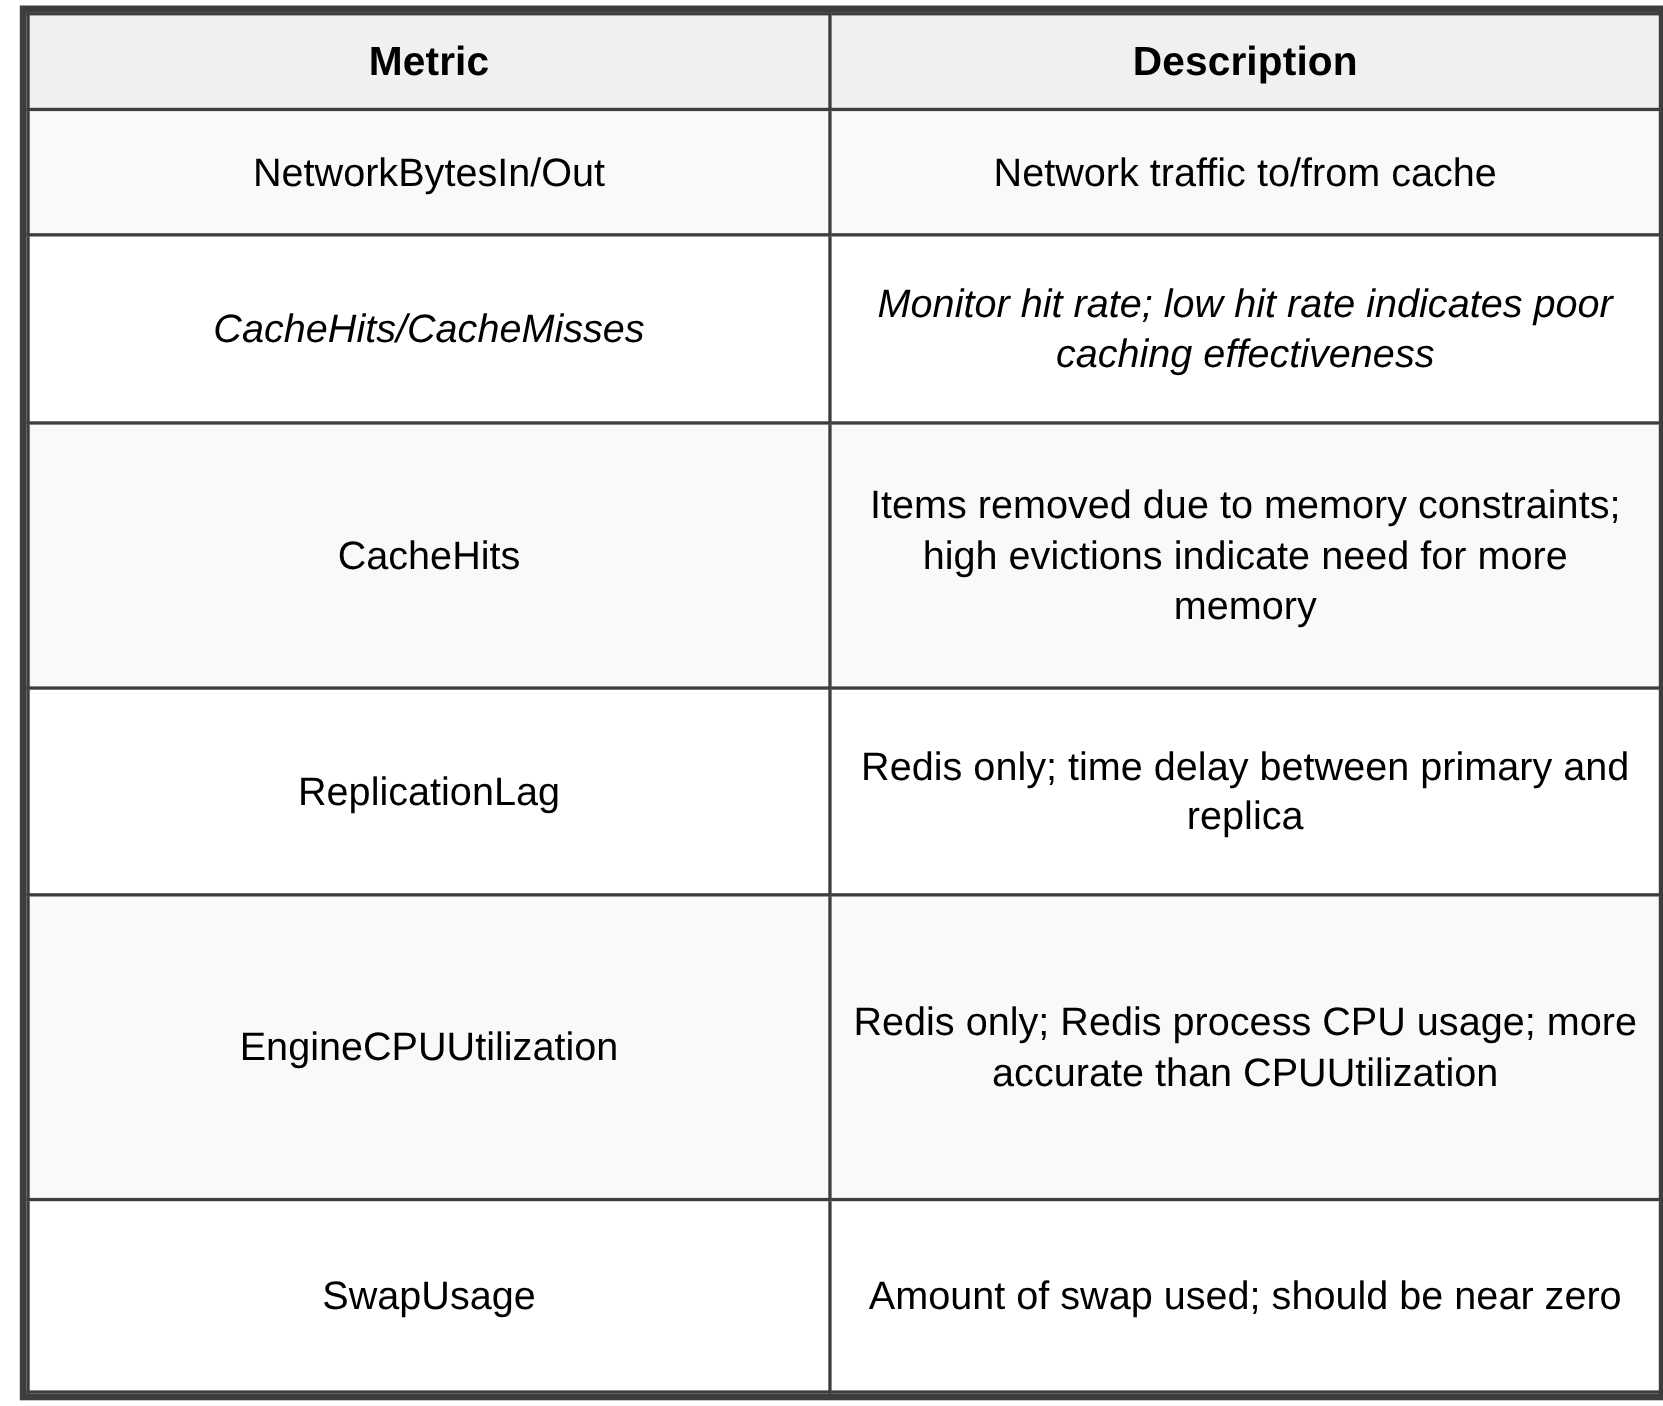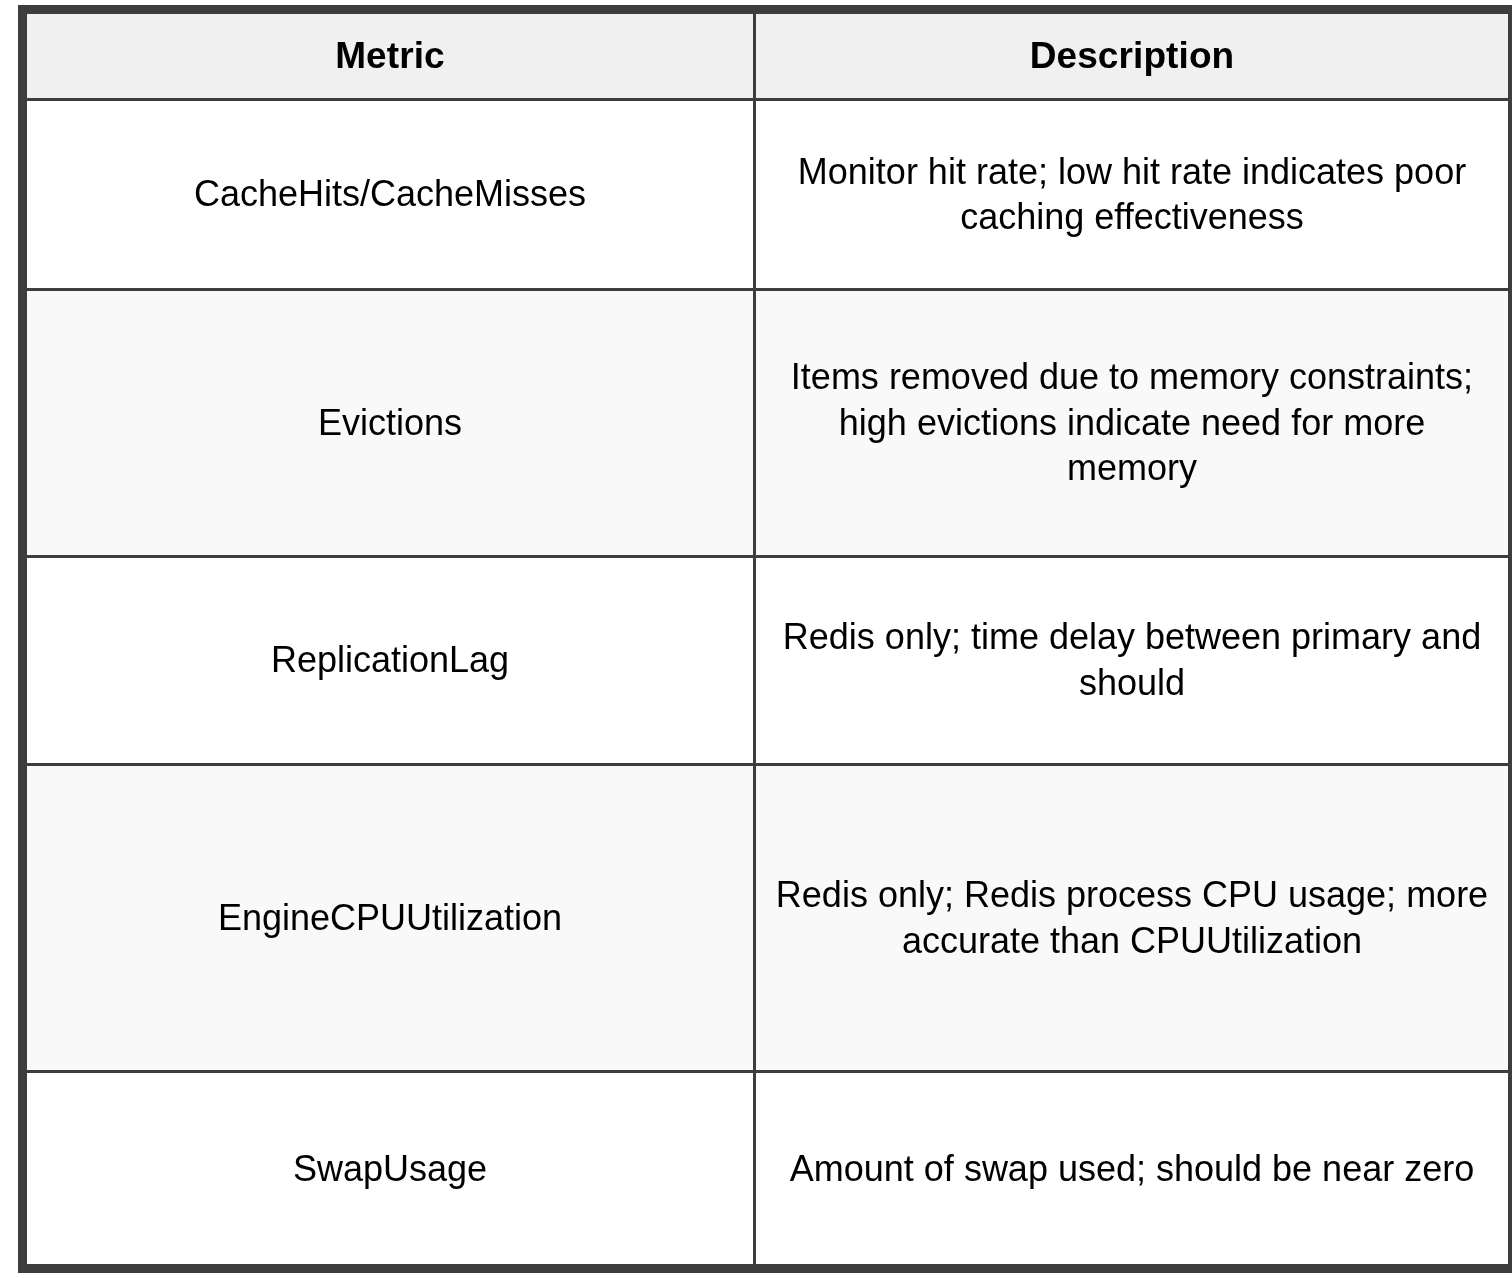--- a/index.html
+++ b/index.html
@@ -66,21 +66,21 @@
   table.metrics-table tbody tr.row-odd  td { background: #f9f9f9; }
   table.metrics-table tbody tr.row-even td { background: #ffffff; }
 
   td.cell-metric { white-space: nowrap; }
   td.cell-desc   { white-space: normal; }
 
   
   tr[data-row="0"] { height: 185px; }
   tr[data-row="1"] { height: 135px; }
   tr[data-row="2"] { height: 88px;  }
-  tr[data-row="3"] { height: 132px; }
+  tr[data-row="3"] { height: 132px; font-style: italic; }
   tr[data-row="4"] { height: 186px; }
   tr[data-row="5"] { height: 145px; }
   tr[data-row="6"] { height: 214px; }
   tr[data-row="7"] { height: 135px; }
 </style>
 </head>
 <body>
 
 <div id="table-wrap">
   <table class="metrics-table">
@@ -88,31 +88,35 @@
       <col class="col-metric">
       <col class="col-desc">
     </colgroup>
     <thead>
       <tr>
         <th>Metric</th>
         <th>Description</th>
       </tr>
     </thead>
     <tbody>
+      <tr class="row-odd" data-row="2">
+        <td class="cell-metric">NetworkBytesIn/Out</td>
+        <td class="cell-desc">Network traffic to/from cache</td>
+      </tr>
       <tr class="row-even" data-row="3">
         <td class="cell-metric">CacheHits/CacheMisses</td>
         <td class="cell-desc">Monitor hit rate; low hit rate indicates poor caching effectiveness</td>
       </tr>
       <tr class="row-odd" data-row="4">
-        <td class="cell-metric">Evictions</td>
+        <td class="cell-metric">CacheHits</td>
         <td class="cell-desc">Items removed due to memory constraints; high evictions indicate need for more memory</td>
       </tr>
       <tr class="row-even" data-row="5">
         <td class="cell-metric">ReplicationLag</td>
-        <td class="cell-desc">Redis only; time delay between primary and should</td>
+        <td class="cell-desc">Redis only; time delay between primary and replica</td>
       </tr>
       <tr class="row-odd" data-row="6">
         <td class="cell-metric">EngineCPUUtilization</td>
         <td class="cell-desc">Redis only; Redis process CPU usage; more accurate than CPUUtilization</td>
       </tr>
       <tr class="row-even" data-row="7">
         <td class="cell-metric">SwapUsage</td>
         <td class="cell-desc">Amount of swap used; should be near zero</td>
       </tr>
     </tbody>

